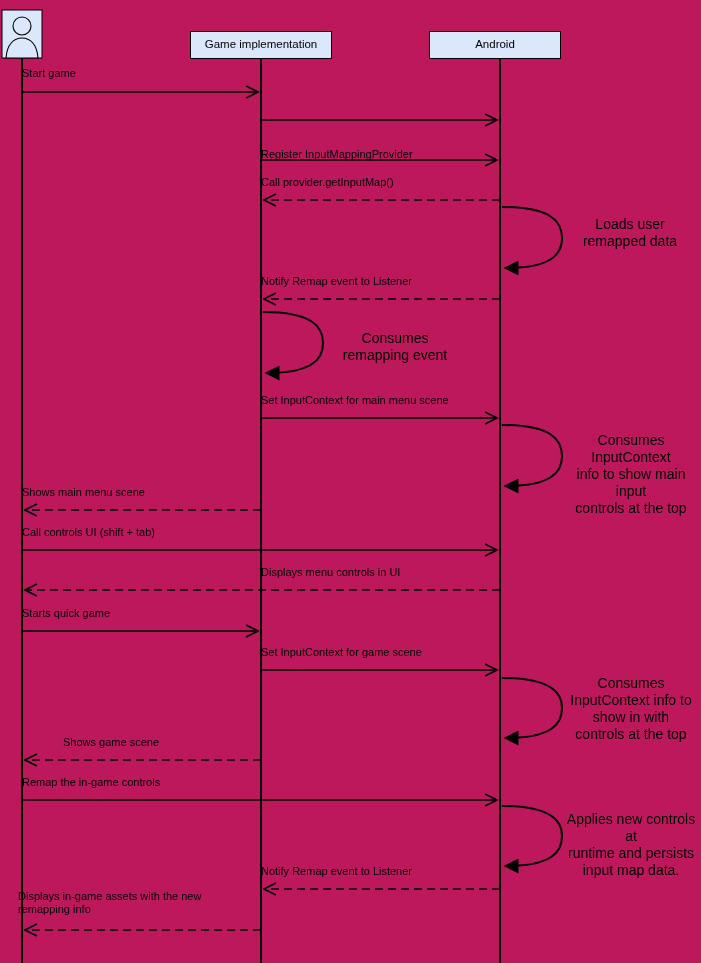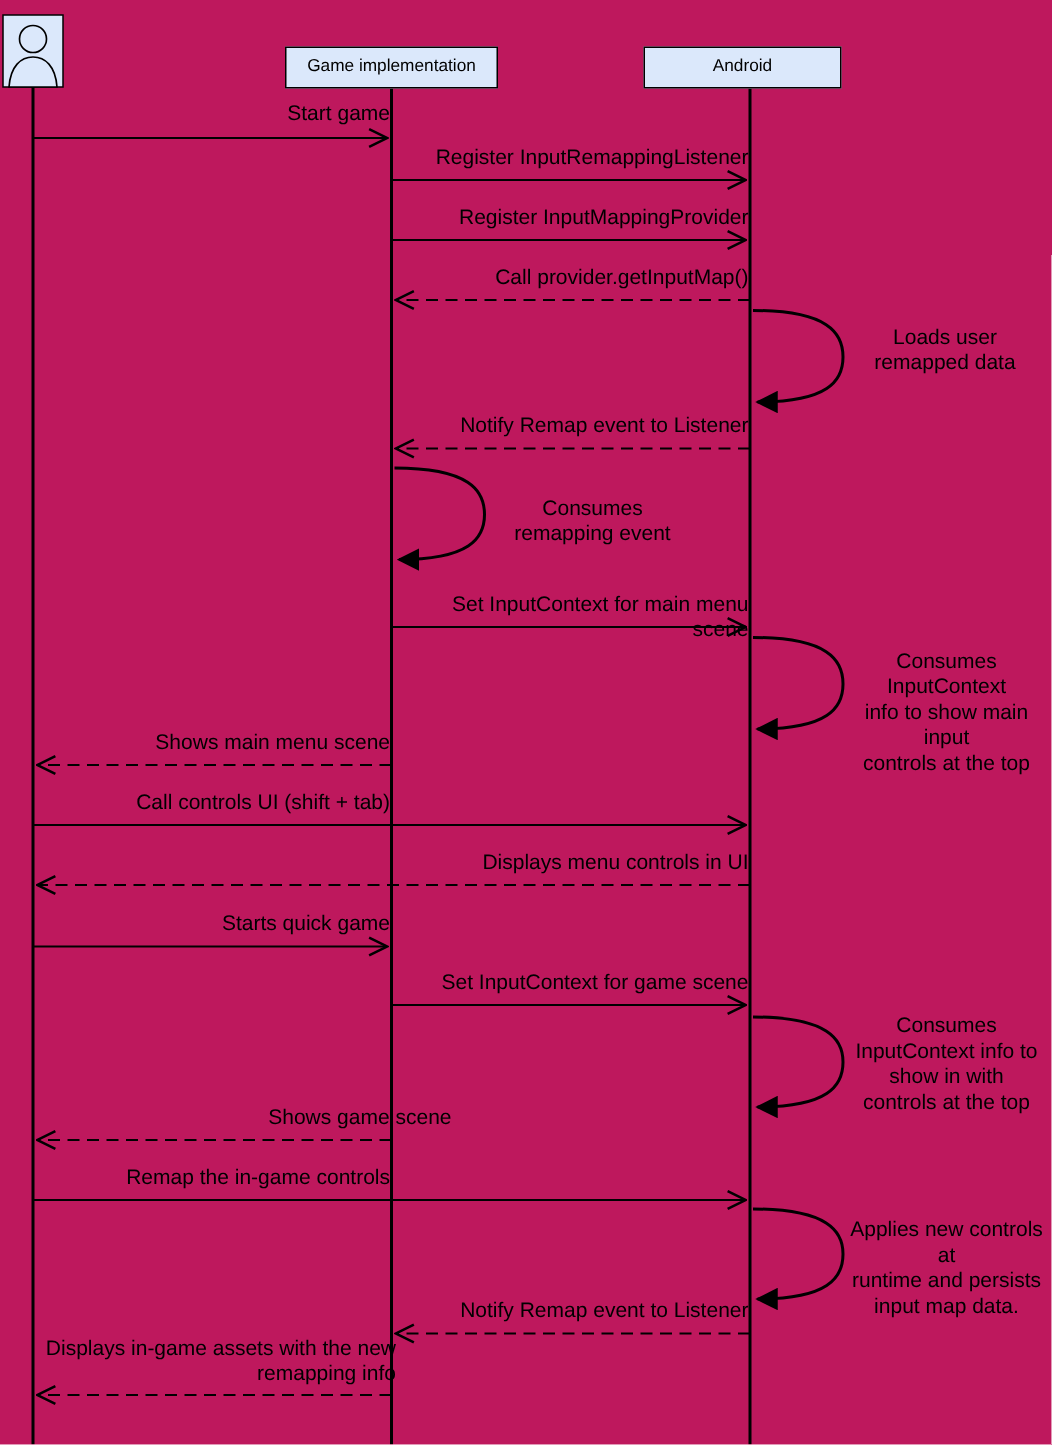--- a/index.html
+++ b/index.html
@@ -32,23 +32,23 @@
     color: #000000;
     font-size: 11.5px;
     display: flex;
     align-items: center;
     justify-content: center;
     text-align: center;
     line-height: 1.2;
   }
   .msg-label {
     position: absolute;
-    font-size: 14px;
+    font-size: 11px;
     color: #000000;
-    text-align: right;
+    text-align: left;
     line-height: 1.22;
     white-space: pre-line;
   }
   .note-label {
     position: absolute;
     font-size: 14px;
     color: #000000;
     text-align: center;
     line-height: 1.22;
     white-space: pre-line;
@@ -106,22 +106,21 @@
   </svg>
 
   <div class="box" style="left:190px; top:31px; width:142px; height:28px;">
     <span>Game implementation</span>
   </div>
   <div class="box" style="left:429px; top:31px; width:132px; height:28px;">
     <span>Android</span>
   </div>
 
   <div class="msg-label" style="left:22px; top:67px; width:238px;">Start game</div>
-  <div class="msg-label" style="left:261px; top:96px; width:238px;">Register InputRemappingListener</div>
-  <div class="msg-label" style="left:261px; top:136px; width:238px;">Register InputMappingProvider</div>
+  <div class="msg-label" style="left:261px; top:148px; width:238px;">Register InputMappingProvider</div>
   <div class="msg-label" style="left:261px; top:176px; width:238px;">Call provider.getInputMap()</div>
   <div class="msg-label" style="left:261px; top:275px; width:238px;">Notify Remap event to Listener</div>
   <div class="msg-label" style="left:261px; top:394px; width:238px;">Set InputContext for main menu scene</div>
   <div class="msg-label" style="left:22px; top:486px; width:238px;">Shows main menu scene</div>
   <div class="msg-label" style="left:22px; top:526px; width:238px;">Call controls UI (shift + tab)</div>
   <div class="msg-label" style="left:261px; top:566px; width:238px;">Displays menu controls in UI</div>
   <div class="msg-label" style="left:22px; top:607px; width:238px;">Starts quick game</div>
   <div class="msg-label" style="left:261px; top:646px; width:238px;">Set InputContext for game scene</div>
   <div class="msg-label" style="left:22px; top:736px; width:238px;margin-left:41px;">Shows game scene</div>
   <div class="msg-label" style="left:22px; top:776px; width:238px;">Remap the in-game controls</div>

